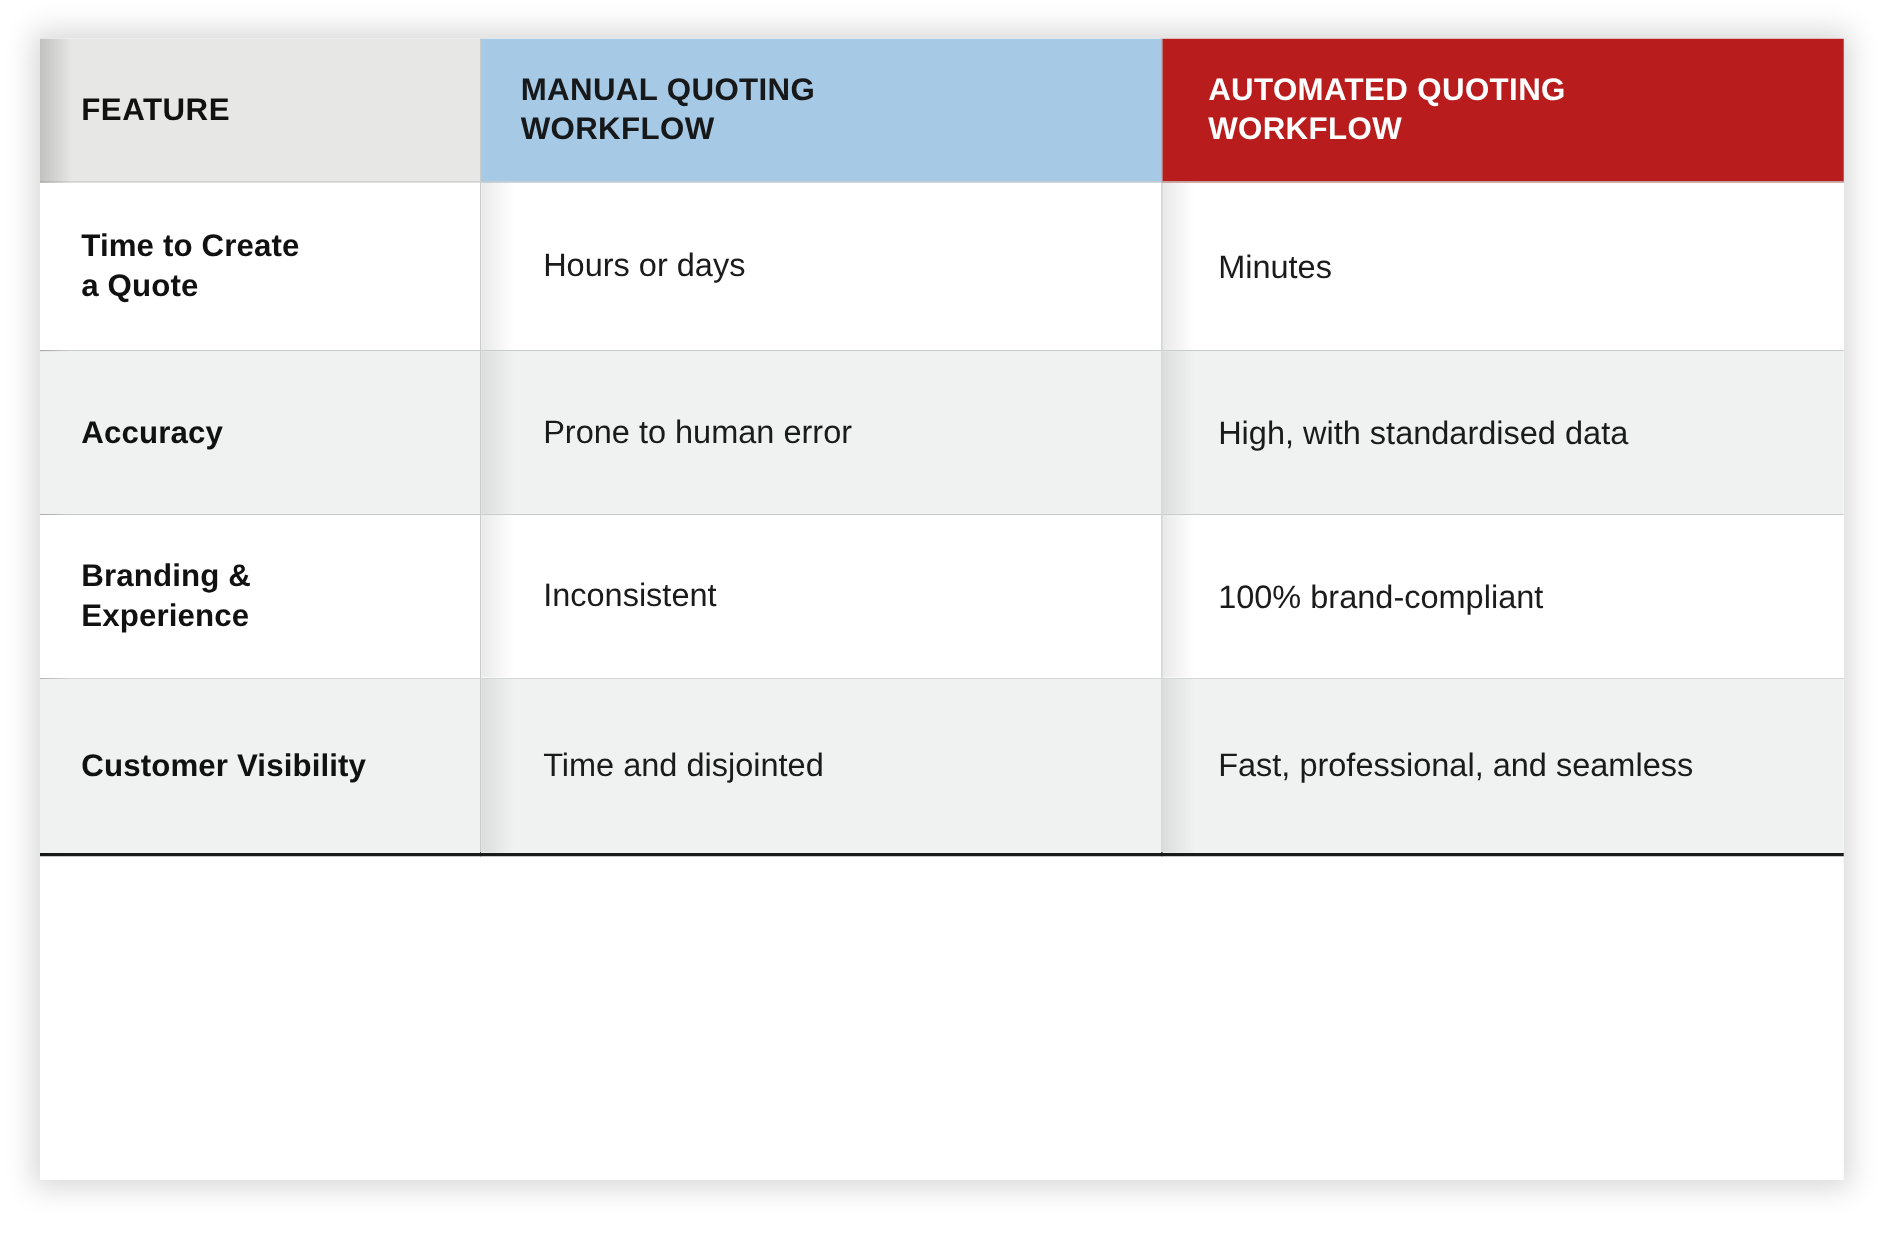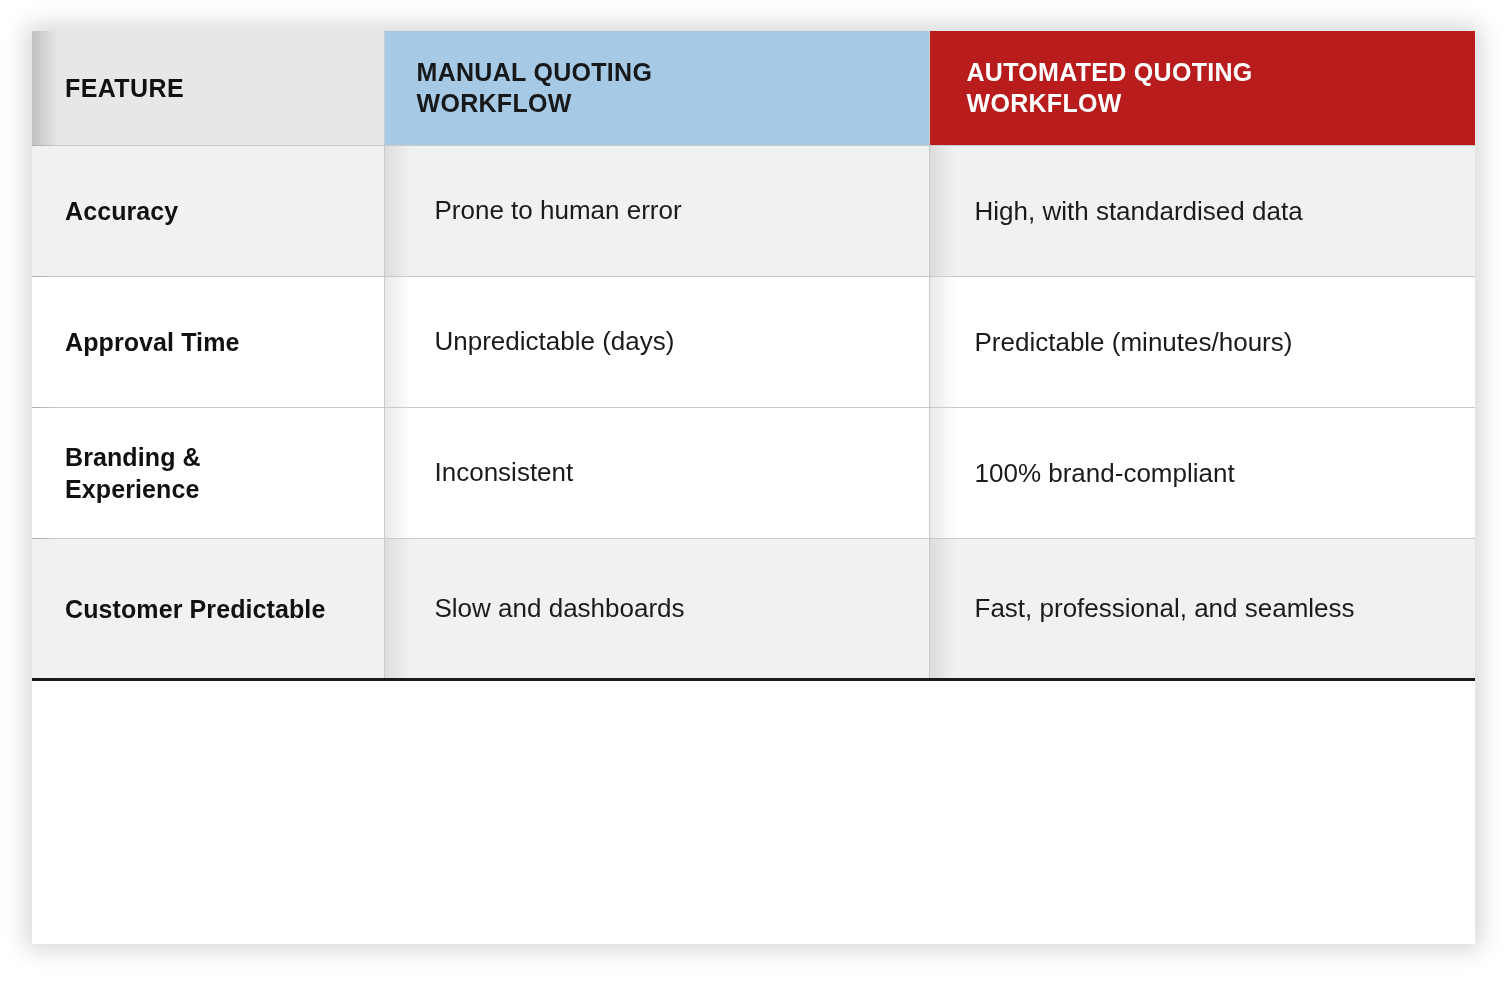--- a/index.html
+++ b/index.html
@@ -216,20 +216,42 @@
               <span>AUTOMATED QUOTING</span><br>
               <span>WORKFLOW</span>
             </span>
           </div>
         </th>
       </tr>
     </thead>
 
     <tbody>
 
+      <tr class="row-white row-h-1">
+        <td class="cell-feature">
+          <div class="cell-inner">
+            <span class="cell-text">
+              <span>Time to Create</span><br>
+              <span>a Quote</span>
+            </span>
+          </div>
+        </td>
+        <td class="cell-manual">
+          <div class="vshade"></div>
+          <div class="cell-inner">
+            <span class="cell-text">Hours or days</span>
+          </div>
+        </td>
+        <td class="cell-auto">
+          <div class="vshade"></div>
+          <div class="cell-inner">
+            <span class="cell-text">Minutes</span>
+          </div>
+        </td>
+      </tr>
 
       <tr class="row-tint row-h-2">
         <td class="cell-feature">
           <div class="cell-inner">
             <span class="cell-text">Accuracy</span>
           </div>
         </td>
         <td class="cell-manual">
           <div class="vshade"></div>
           <div class="cell-inner">
@@ -237,39 +259,20 @@
           </div>
         </td>
         <td class="cell-auto">
           <div class="vshade"></div>
           <div class="cell-inner">
             <span class="cell-text">High, with standardised data</span>
           </div>
         </td>
       </tr>
 
-      <tr class="row-white row-h-3">
-        <td class="cell-feature">
-          <div class="cell-inner">
-            <span class="cell-text">Approval Time</span>
-          </div>
-        </td>
-        <td class="cell-manual">
-          <div class="vshade"></div>
-          <div class="cell-inner">
-            <span class="cell-text">Unpredictable (days)</span>
-          </div>
-        </td>
-        <td class="cell-auto">
-          <div class="vshade"></div>
-          <div class="cell-inner">
-            <span class="cell-text">Predictable (minutes/hours)</span>
-          </div>
-        </td>
-      </tr>
 
 
       <tr class="row-white row-h-5">
         <td class="cell-feature">
           <div class="cell-inner">
             <span class="cell-text">
               <span>Branding &amp;</span><br>
               <span>Experience</span>
             </span>
           </div>
@@ -284,27 +287,27 @@
           <div class="vshade"></div>
           <div class="cell-inner">
             <span class="cell-text">100% brand-compliant</span>
           </div>
         </td>
       </tr>
 
       <tr class="row-tint row-h-6">
         <td class="cell-feature">
           <div class="cell-inner">
-            <span class="cell-text">Customer Predictable</span>
+            <span class="cell-text">Customer Visibility</span>
           </div>
         </td>
         <td class="cell-manual">
           <div class="vshade"></div>
           <div class="cell-inner">
-            <span class="cell-text">Slow and dashboards</span>
+            <span class="cell-text">Time and disjointed</span>
           </div>
         </td>
         <td class="cell-auto">
           <div class="vshade"></div>
           <div class="cell-inner">
             <span class="cell-text">Fast, professional, and seamless</span>
           </div>
         </td>
       </tr>
 

